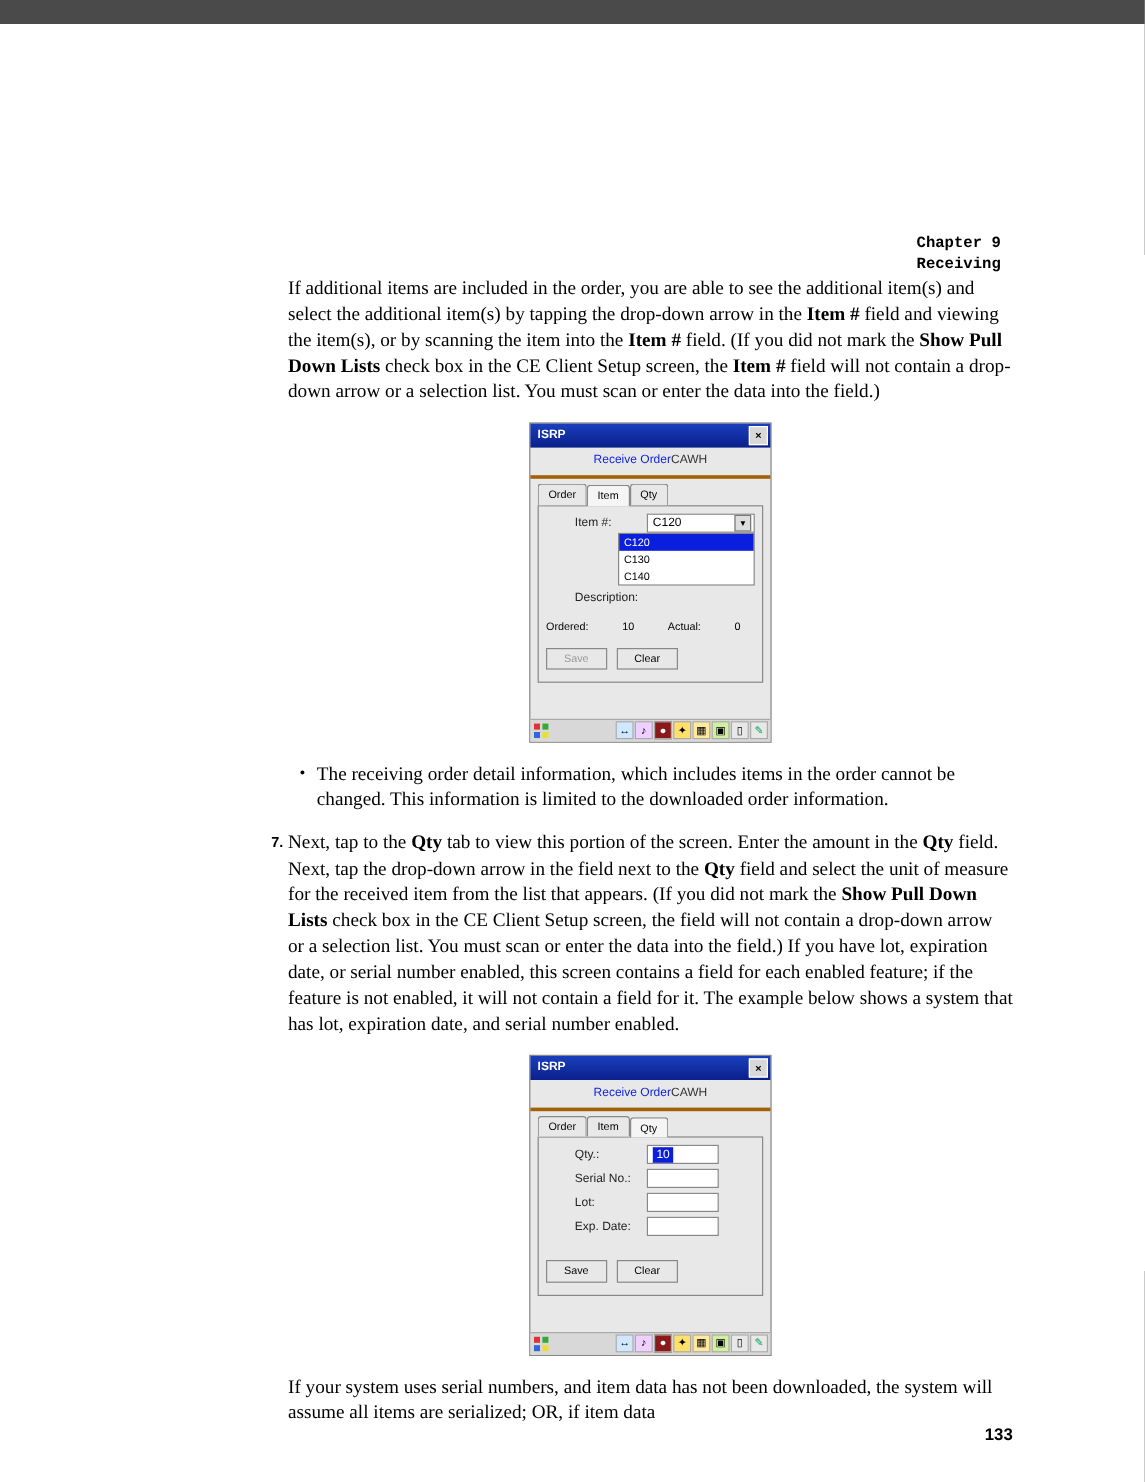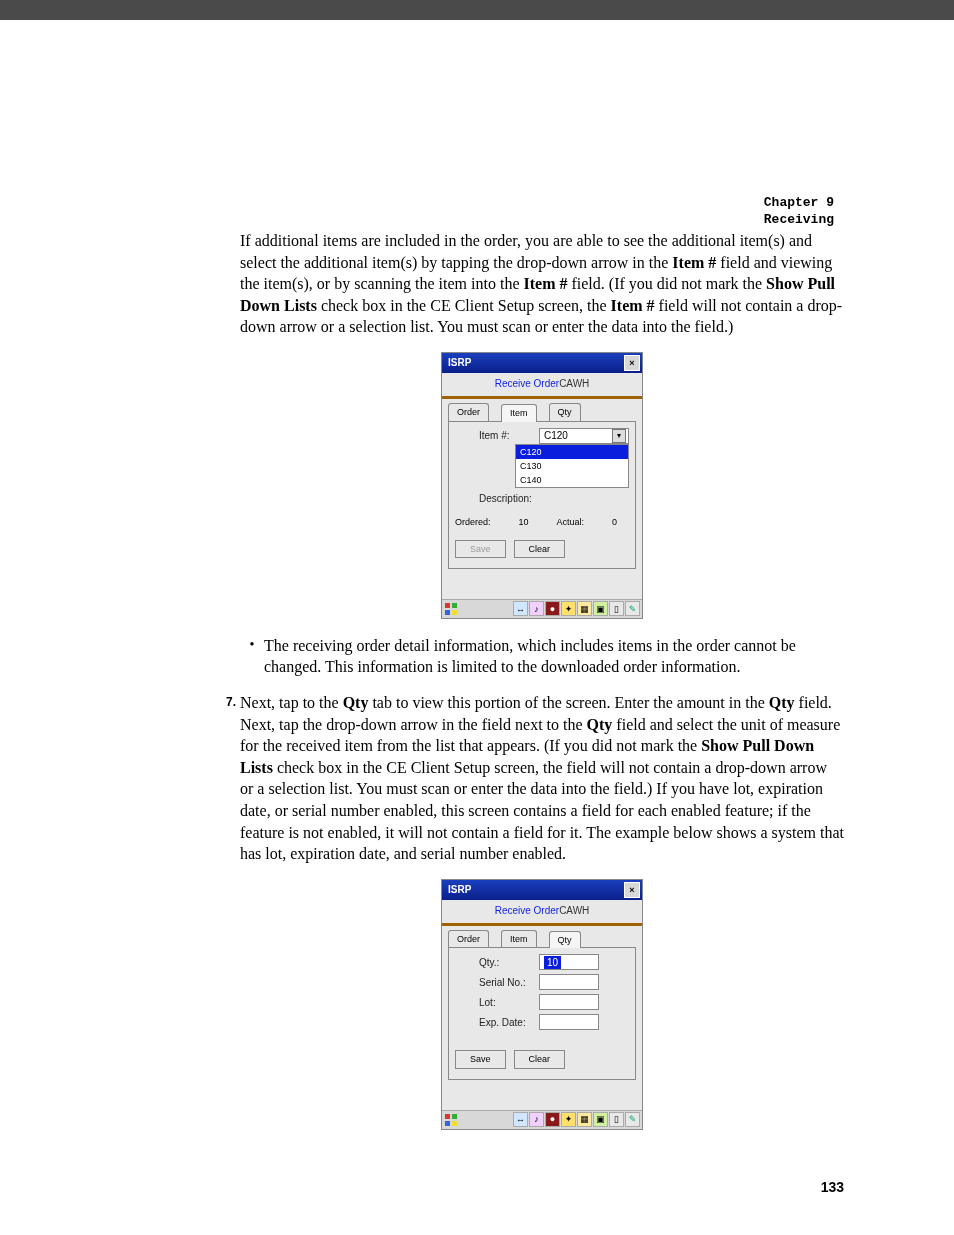--- a/index.html
+++ b/index.html
@@ -95,21 +95,21 @@
   .device .subtitle {
     display: flex; justify-content: center;
     padding: 4px 6px 6px 6px;
     color: #0a1fdd;
     border-bottom: 3px solid #a16207;
   }
   .device .subtitle .right { color: #333; }
   .device .tabs {
     display: flex;
     padding: 4px 6px 0 6px;
-    gap: 12px;
+    gap: 0;
   }
   .device .tab {
     border: 1px solid #888;
     border-bottom: none;
     padding: 2px 8px;
     background: #e8e8e8;
     border-radius: 3px 3px 0 0;
     font-size: 9px;
   }
   .device .tab.sel {
@@ -362,17 +362,18 @@
             <span class="ti d">✦</span>
             <span class="ti e">▦</span>
             <span class="ti f">▣</span>
             <span class="ti g">▯</span>
             <span class="ti h">✎</span>
           </span>
         </div>
       </div>
     </div>
 
+    <p>If your system uses serial numbers, and item data has not been downloaded, the system will assume all items are serialized; OR, if item data</p>
 
   </div>
 
   <div class="page-number">133</div>
 </div>
 
 </body></html>

